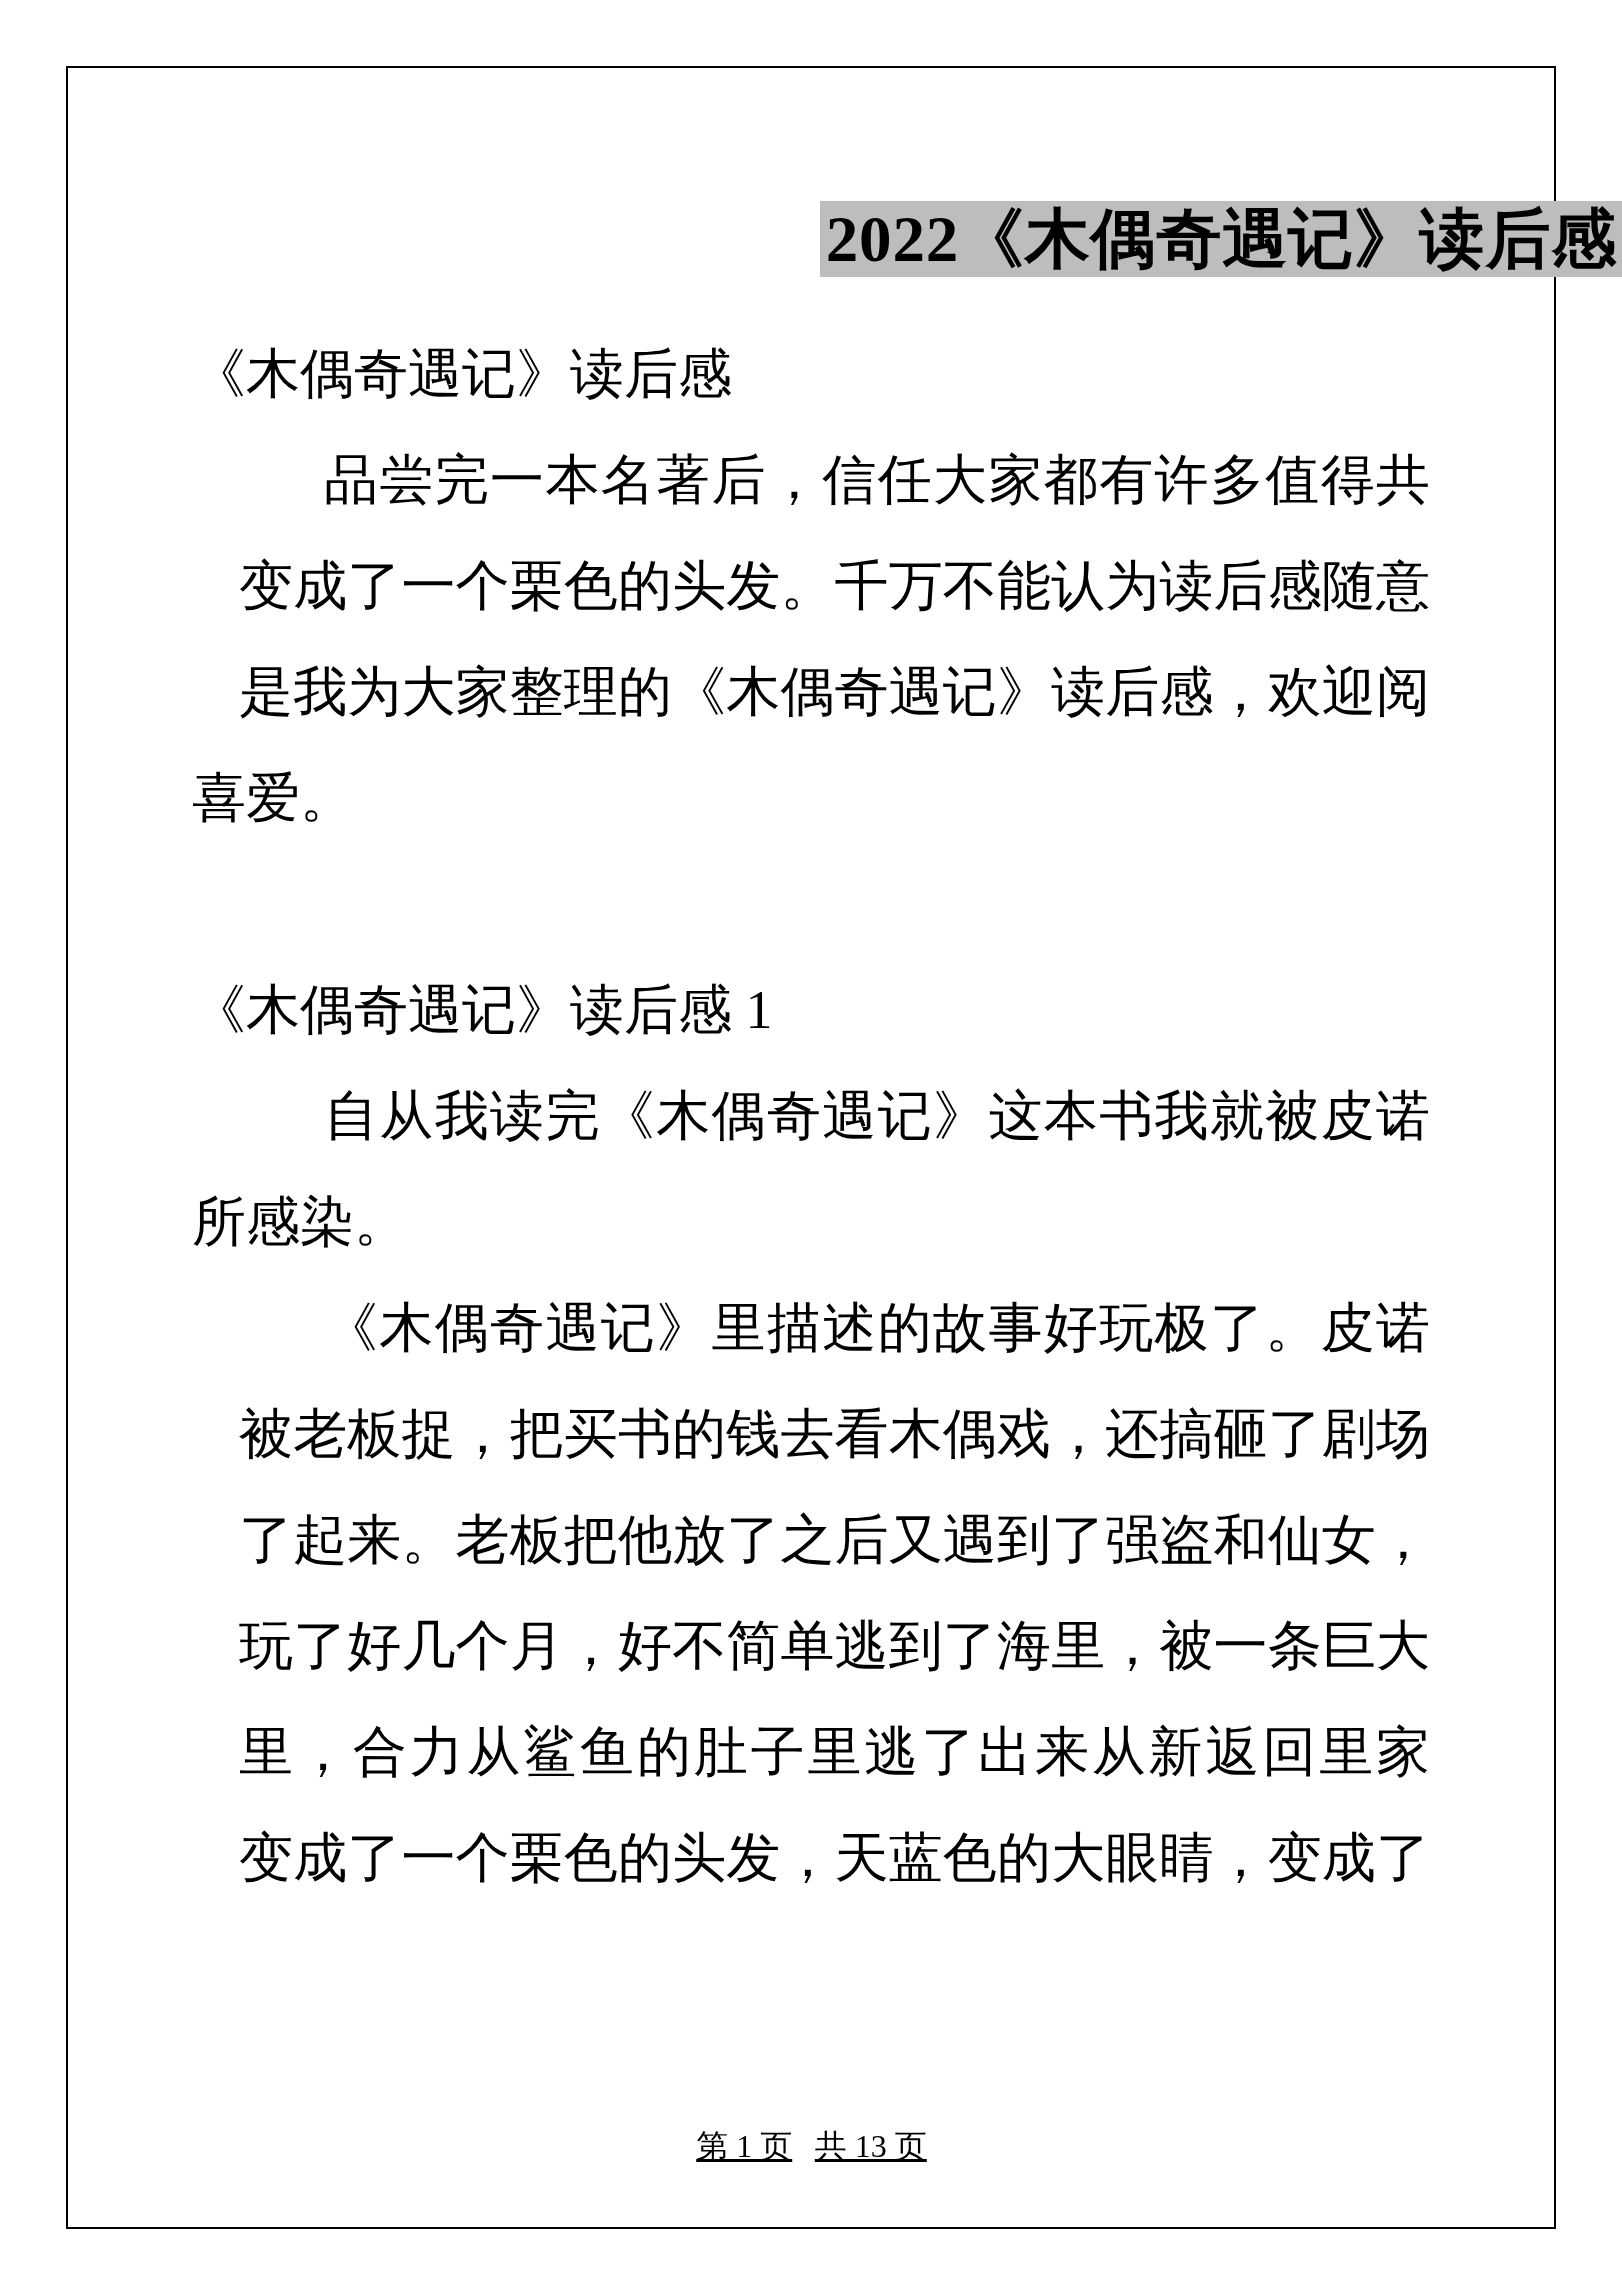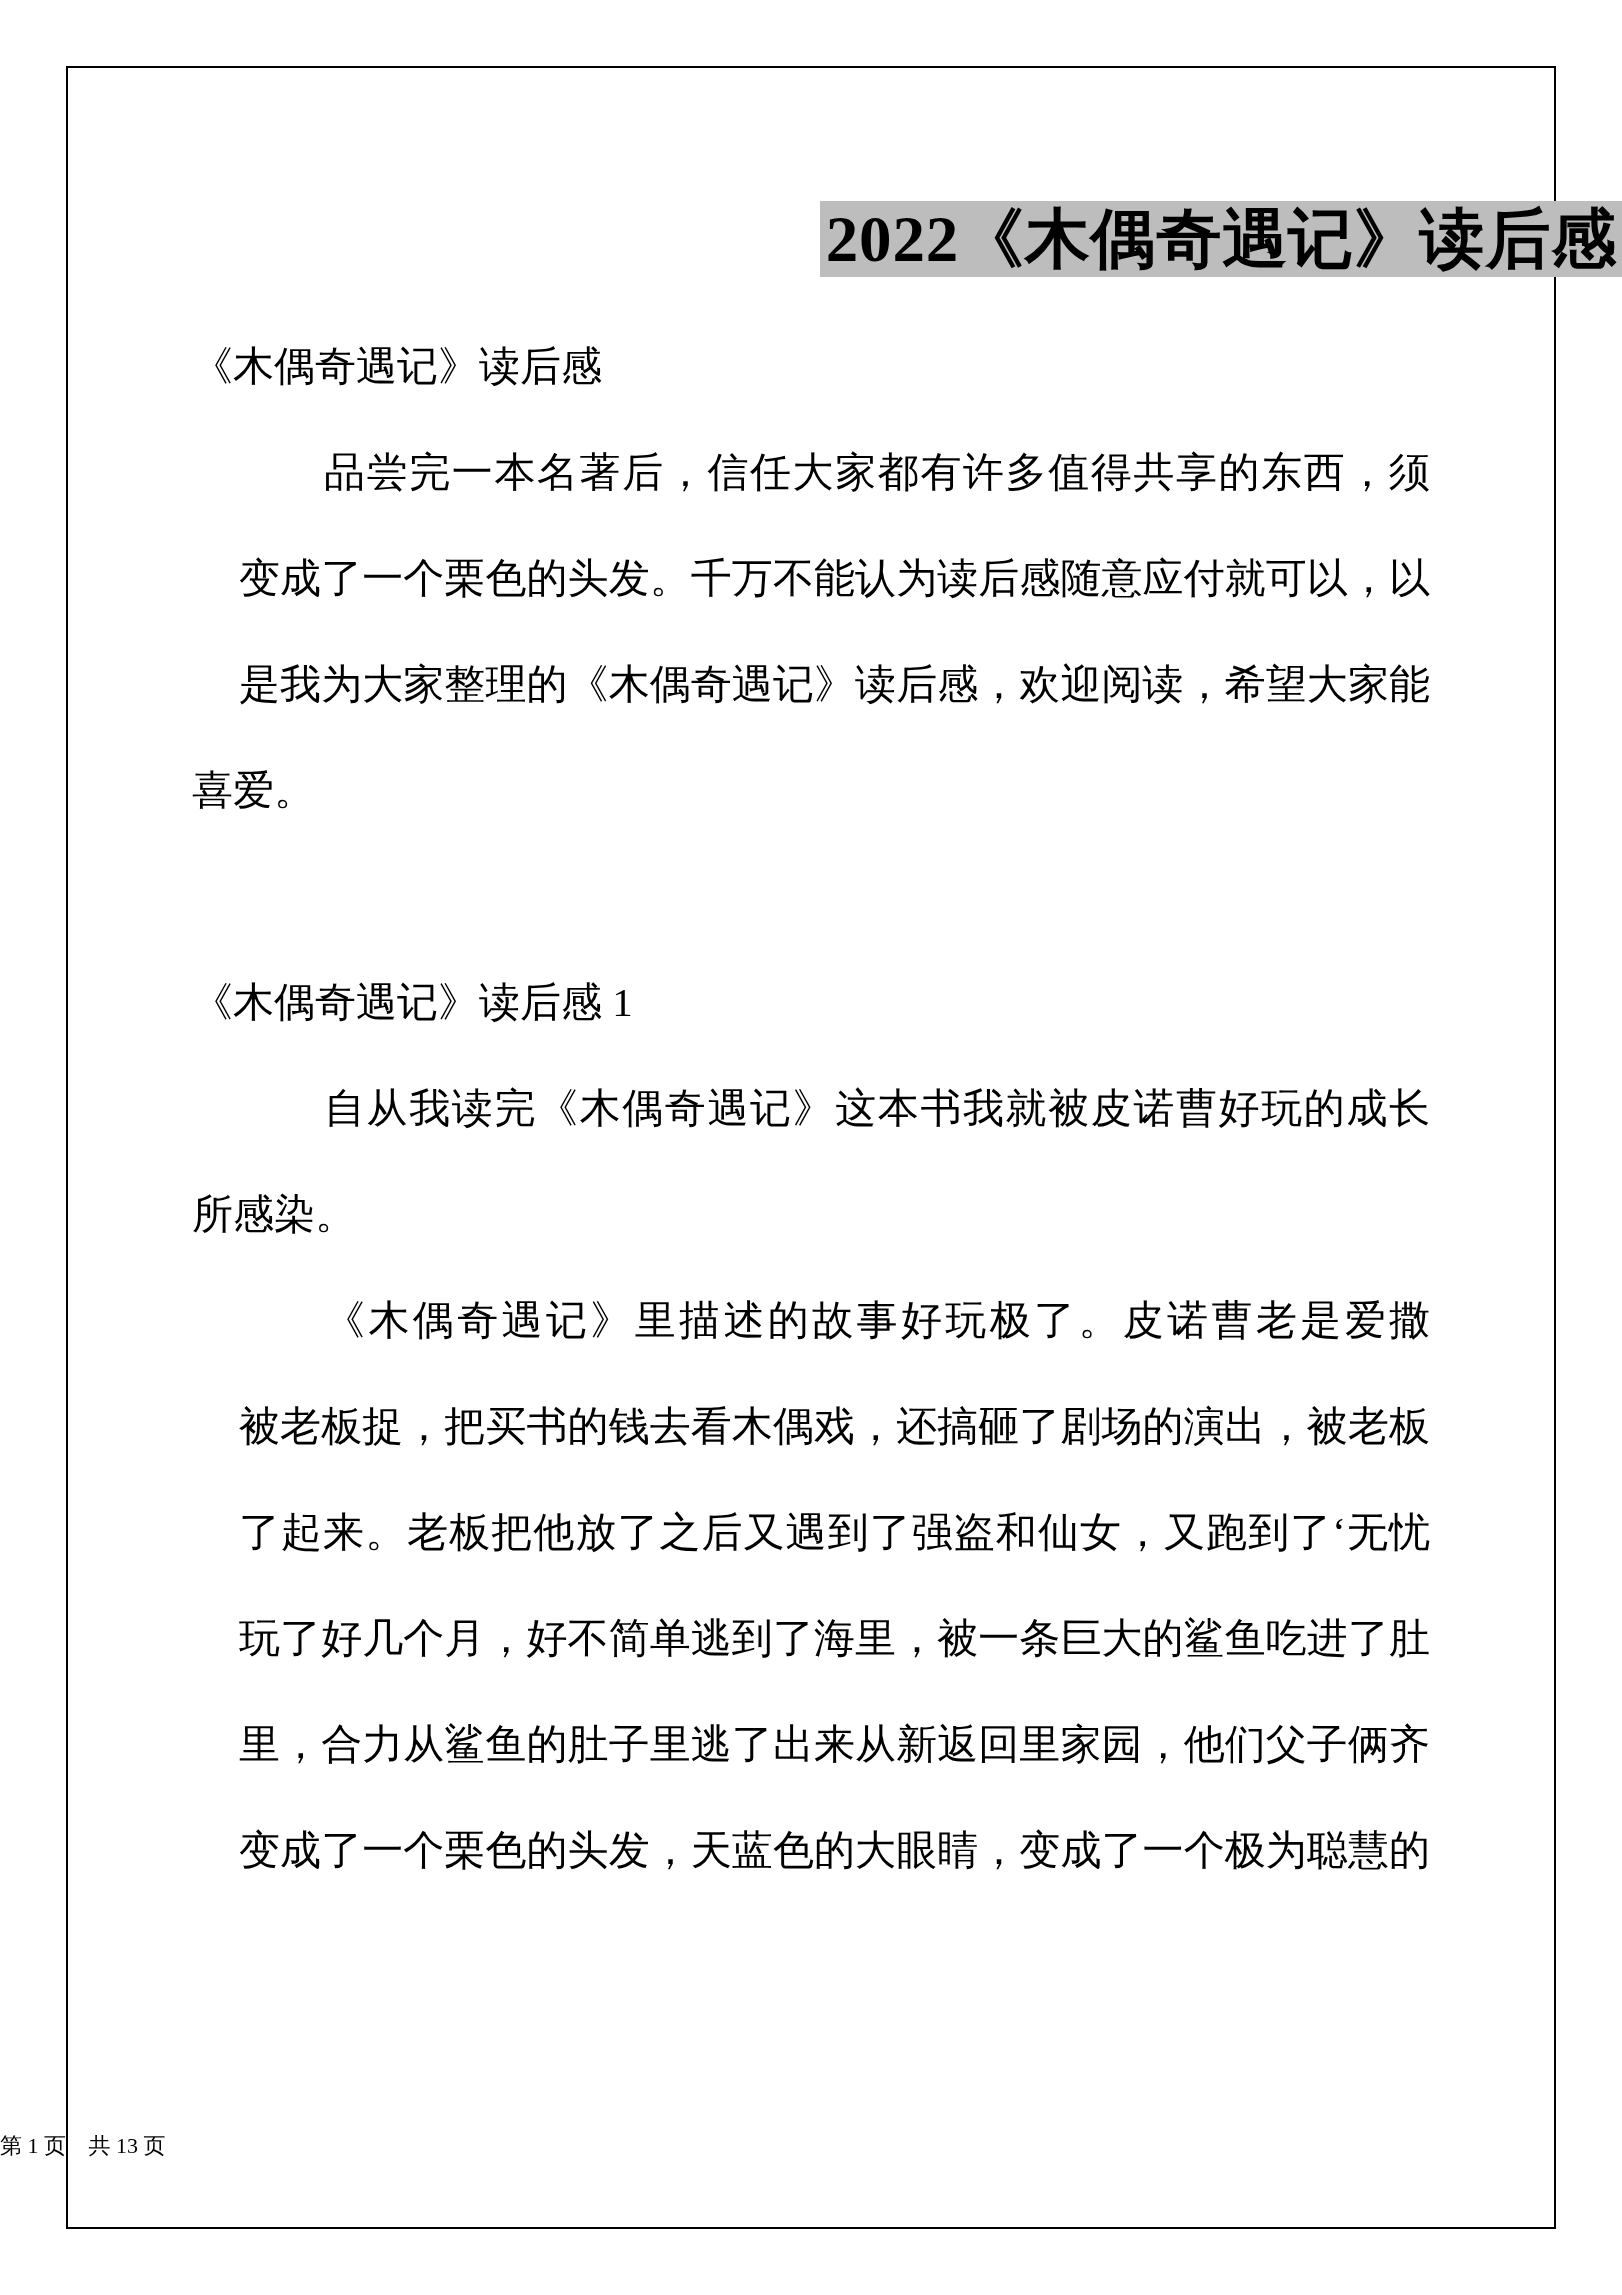--- a/index.html
+++ b/index.html
@@ -28,42 +28,44 @@
     background: #bdbdbd;
     font-size: 65px;
     line-height: 76px;
     font-weight: bold;
     padding: 0 6px;
     letter-spacing: 0.8px;
     white-space: nowrap;
   }
   .body-text {
     position: absolute;
-    left: 192px; top: 313px;
+    left: 192px; top: 321px;
     width: 1238px;
-    font-size: 41px;
+    font-size: 54px;
     line-height: 106px;
   }
   .line {
     height: 106px;
     overflow: hidden;
   }
   .line.just {
     text-align: justify;
     text-align-last: justify;
     margin-left: 47px;
   }
   .line.indent { text-indent: 85px; }
   .line.spacer {  }
   .footer {
     position: absolute;
     top: 2129px; left: 0; width: 100%;
-    font-size: 22px;
+    text-align: center;
+    font-size: 32px;
     line-height: 34px;
     white-space: nowrap;
+    text-decoration: underline;
   }
   .footer .gap { display: inline-block; width: 22.6px; }
 </style>
 </head>
 <body>
 
 <div class="page-border"></div>
 
 <div class="title-row">
   <span class="title-highlight">2022《木偶奇遇记》读后感</span>

